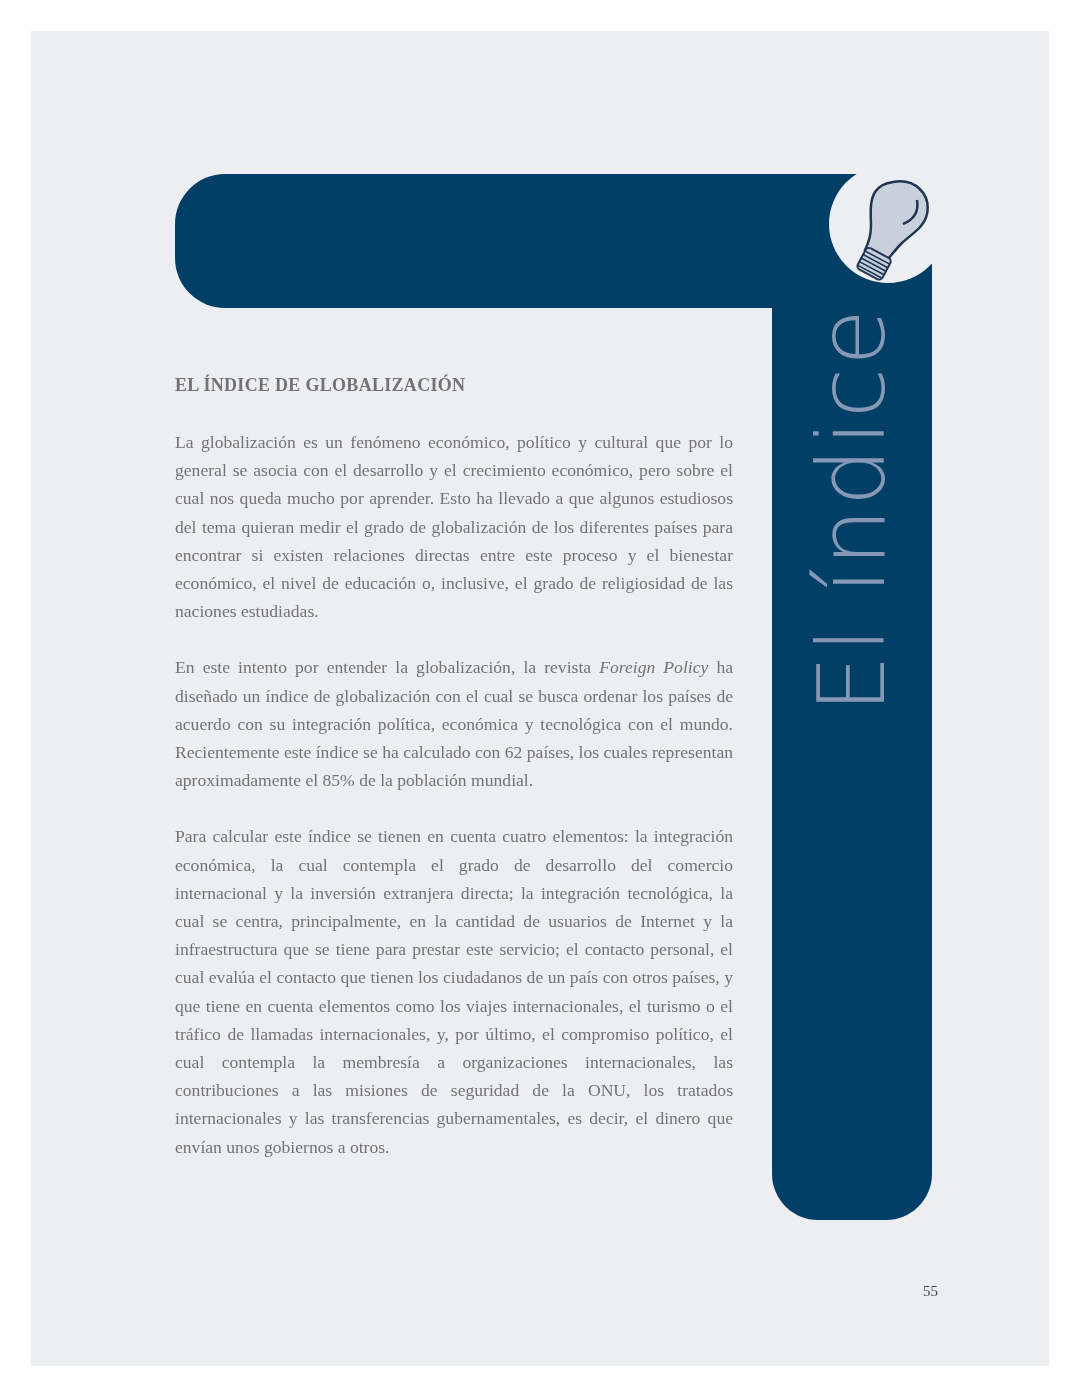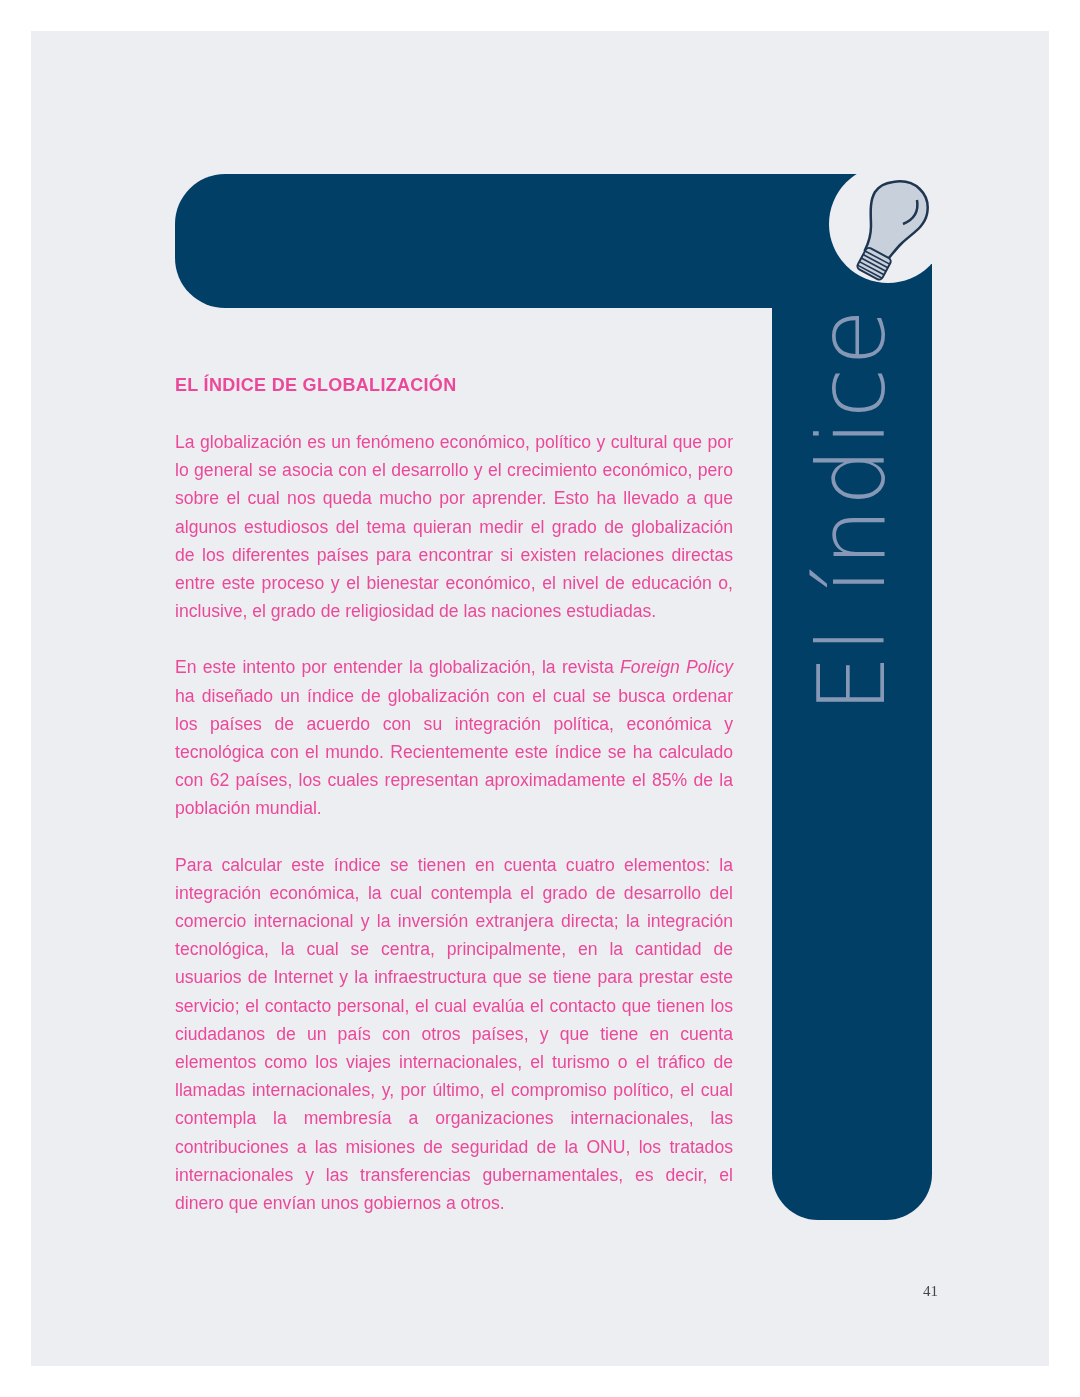--- a/index.html
+++ b/index.html
@@ -10,22 +10,22 @@
   .bulb-hole { position:absolute; left:829px; top:165px; width:118px; height:118px; border-radius:50%; background:#eceef2; }
   .bulb-mask { position:absolute; left:904px; top:160px; width:40px; height:104px; background:#eceef2; }
   .bulb { position:absolute; left:835px; top:172px; width:100px; height:115px; }
   .vert-title { position:absolute; left:772px; top:300px; width:160px; height:420px; }
   .vert-title span {
     position:absolute; left:80px; top:210px;
     transform: translate(-50%,-50%) rotate(-90deg);
     white-space:nowrap; color:#8698b5;
     font-family:"DejaVu Sans", sans-serif; font-weight:300; font-size:92px; letter-spacing:2px;
   }
-  .content { position:absolute; left:175px; top:370px; width:558px; color:#ec4899;
-    font-family:Liberation Sans, sans-serif; font-size:17.6px; line-height:28.2px; }
+  .content { position:absolute; left:175px; top:370px; width:558px; color:#737373;
+    font-family:Liberation Serif, serif; font-size:17.6px; line-height:28.2px; }
   .heading { font-weight:bold; font-size:18px; letter-spacing:0.3px; margin:0 0 28px 0; line-height:30px; }
   .para { margin:16px 0 28px 0; text-align:justify; }
   .para em { font-style:italic; }
   .page-number { position:absolute; left:898px; top:1283px; width:40px; text-align:right;
     font-family:"Liberation Serif", serif; font-size:15px; color:#444; }
 </style>
 </head>
 <body>
 
 <div class="page"></div>
@@ -56,13 +56,13 @@
   <span>El índice</span>
 </div>
 
 <div class="content">
   <h2 class="heading">EL ÍNDICE DE GLOBALIZACIÓN</h2>
   <p class="para">La globalización es un fenómeno económico, político y cultural que por lo general se asocia con el desarrollo y el crecimiento económico, pero sobre el cual nos queda mucho por aprender. Esto ha llevado a que algunos estudiosos del tema quieran medir el grado de globalización de los diferentes países para encontrar si existen relaciones directas entre este proceso y el bienestar económico, el nivel de educación o, inclusive, el grado de religiosidad de las naciones estudiadas.</p>
   <p class="para"><span>En este intento por entender la globalización, la revista </span><em>Foreign Policy</em><span> ha diseñado un índice de globalización con el cual se busca ordenar los países de acuerdo con su integración política, económica y tecnológica con el mundo. Recientemente este índice se ha calculado con 62 países, los cuales representan aproximadamente el 85% de la población mundial.</span></p>
   <p class="para">Para calcular este índice se tienen en cuenta cuatro elementos: la integración económica, la cual contempla el grado de desarrollo del comercio internacional y la inversión extranjera directa; la integración tecnológica, la cual se centra, principalmente, en la cantidad de usuarios de Internet y la infraestructura que se tiene para prestar este servicio; el contacto personal, el cual evalúa el contacto que tienen los ciudadanos de un país con otros países, y que tiene en cuenta elementos como los viajes internacionales, el turismo o el tráfico de llamadas internacionales, y, por último, el compromiso político, el cual contempla la membresía a organizaciones internacionales, las contribuciones a las misiones de seguridad de la ONU, los tratados internacionales y las transferencias gubernamentales, es decir, el dinero que envían unos gobiernos a otros.</p>
 </div>
 
-<div class="page-number">41</div>
+<div class="page-number">55</div>
 
 </body></html>

